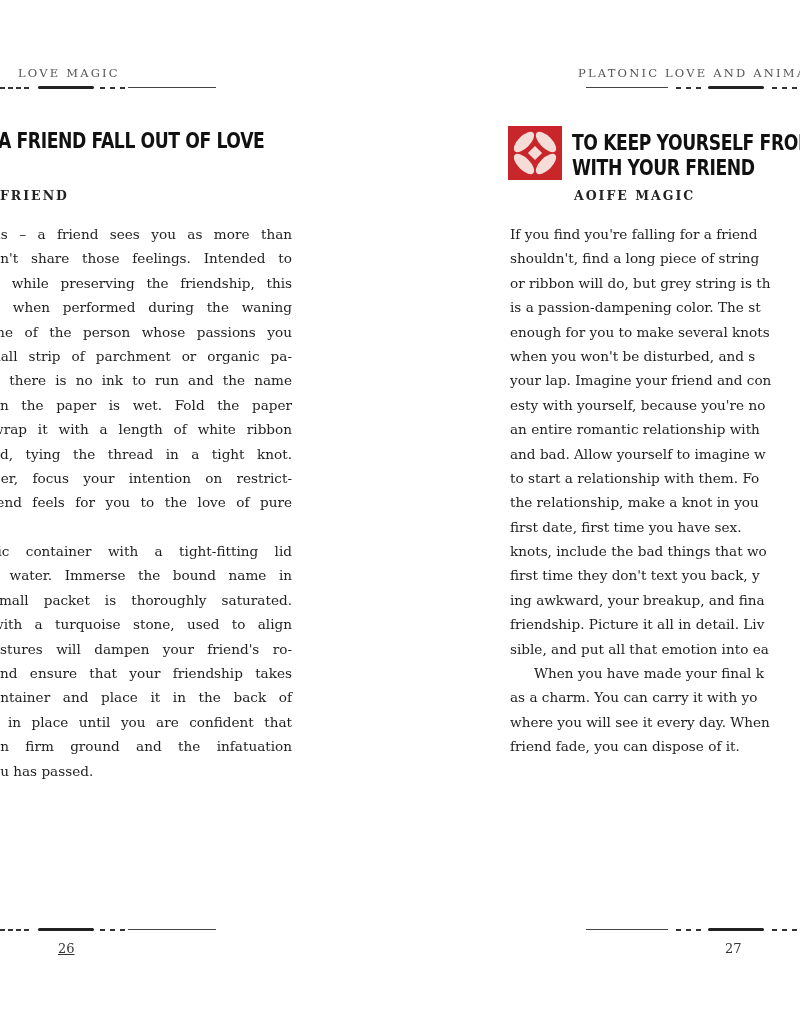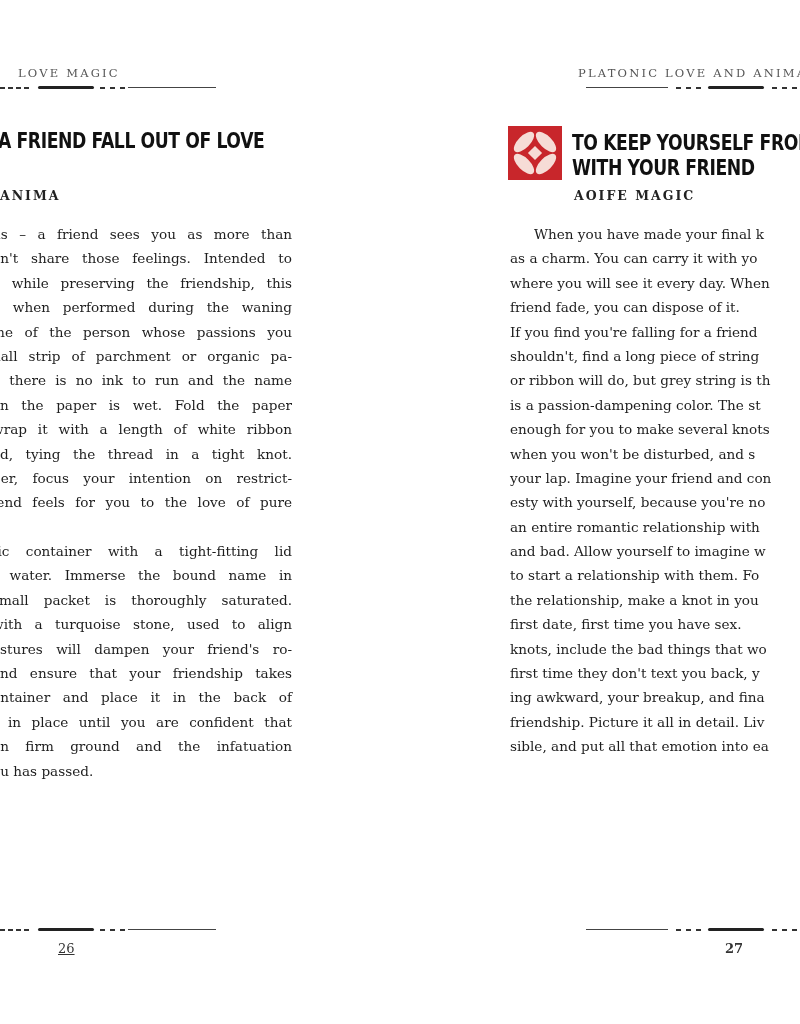--- a/index.html
+++ b/index.html
@@ -34,41 +34,41 @@
   .body { position: absolute; font-size: 13.6px; line-height: 24.4px; color: #1e1e1e; white-space: nowrap; }
   .page-left .body { right: 8px; top: 222px; text-align: right; }
   .page-left .body .ln { text-align: justify; text-align-last: justify; width: 300px; }
   .page-right .body { left: 10px; top: 222px; }
   .body .ln { height: 24.4px; }
   .body .gap { height: 24.4px; }
   .body .indent { padding-left: 24px; }
 
   .folio { position: absolute; top: 941px; font-size: 13px; color: #333; }
   .page-left .folio { left: 58px; text-decoration: underline; }
-  .page-right .folio { left: 225px; font-weight: bold; }
+  .page-right .folio { left: 225px; }
 </style>
 </head>
 <body>
 
 <div class="page page-left">
   <div class="running-head">LOVE MAGIC</div>
   <div class="rule" style="left:0; top:86px; width:216px;">
     <span class="dash" style="left:0"></span>
       <span class="dash" style="left:8px"></span>
       <span class="dash" style="left:16px"></span>
       <span class="dash" style="left:24px"></span>
     <span class="orn" style="left:38px; width:56px;"></span>
     <span class="dash" style="left:100px"></span>
       <span class="dash" style="left:110px"></span>
       <span class="dash" style="left:120px"></span>
     <span class="line" style="left:128px; width:88px;"></span>
   </div>
 
   <div class="title">A FRIEND FALL OUT OF LOVE</div>
-  <div class="author">ANIMA</div>
+  <div class="author">FRIEND</div>
 
   <div class="body">
     <div>
       <div class="ln">us – a friend sees you as more than</div>
       <div class="ln">on't share those feelings. Intended to</div>
       <div class="ln">e while preserving the friendship, this</div>
       <div class="ln">e when performed during the waning</div>
       <div class="ln">me of the person whose passions you</div>
       <div class="ln">nall strip of parchment or organic pa-</div>
       <div class="ln">o there is no ink to run and the name</div>
@@ -132,45 +132,45 @@
   </div>
 
   <div class="title">
     <div>TO KEEP YOURSELF FROM</div>
     <div>WITH YOUR FRIEND</div>
   </div>
   <div class="author">AOIFE MAGIC</div>
 
   <div class="body">
     <div>
-      <div class="ln indent">When you have made your final k</div>
-      <div class="ln">as a charm. You can carry it with yo</div>
-      <div class="ln">where you will see it every day. When</div>
-      <div class="ln">friend fade, you can dispose of it.</div>
-    </div>
-    <div>
       <div class="ln">If you find you're falling for a friend</div>
       <div class="ln">shouldn't, find a long piece of string</div>
       <div class="ln">or ribbon will do, but grey string is th</div>
       <div class="ln">is a passion-dampening color. The st</div>
       <div class="ln">enough for you to make several knots</div>
       <div class="ln">when you won't be disturbed, and s</div>
       <div class="ln">your lap. Imagine your friend and con</div>
       <div class="ln">esty with yourself, because you're no</div>
       <div class="ln">an entire romantic relationship with</div>
       <div class="ln">and bad. Allow yourself to imagine w</div>
       <div class="ln">to start a relationship with them. Fo</div>
       <div class="ln">the relationship, make a knot in you</div>
       <div class="ln">first date, first time you have sex.</div>
       <div class="ln">knots, include the bad things that wo</div>
       <div class="ln">first time they don't text you back, y</div>
       <div class="ln">ing awkward, your breakup, and fina</div>
       <div class="ln">friendship. Picture it all in detail. Liv</div>
       <div class="ln">sible, and put all that emotion into ea</div>
     </div>
+    <div>
+      <div class="ln indent">When you have made your final k</div>
+      <div class="ln">as a charm. You can carry it with yo</div>
+      <div class="ln">where you will see it every day. When</div>
+      <div class="ln">friend fade, you can dispose of it.</div>
+    </div>
   </div>
 
   <div class="rule" style="left:86px; top:928px; width:214px;">
     <span class="line" style="left:0; width:82px;"></span>
     <span class="dash" style="left:90px"></span>
       <span class="dash" style="left:100px"></span>
       <span class="dash" style="left:110px"></span>
     <span class="orn" style="left:122px; width:56px;"></span>
     <span class="dash" style="left:186px"></span>
       <span class="dash" style="left:196px"></span>

